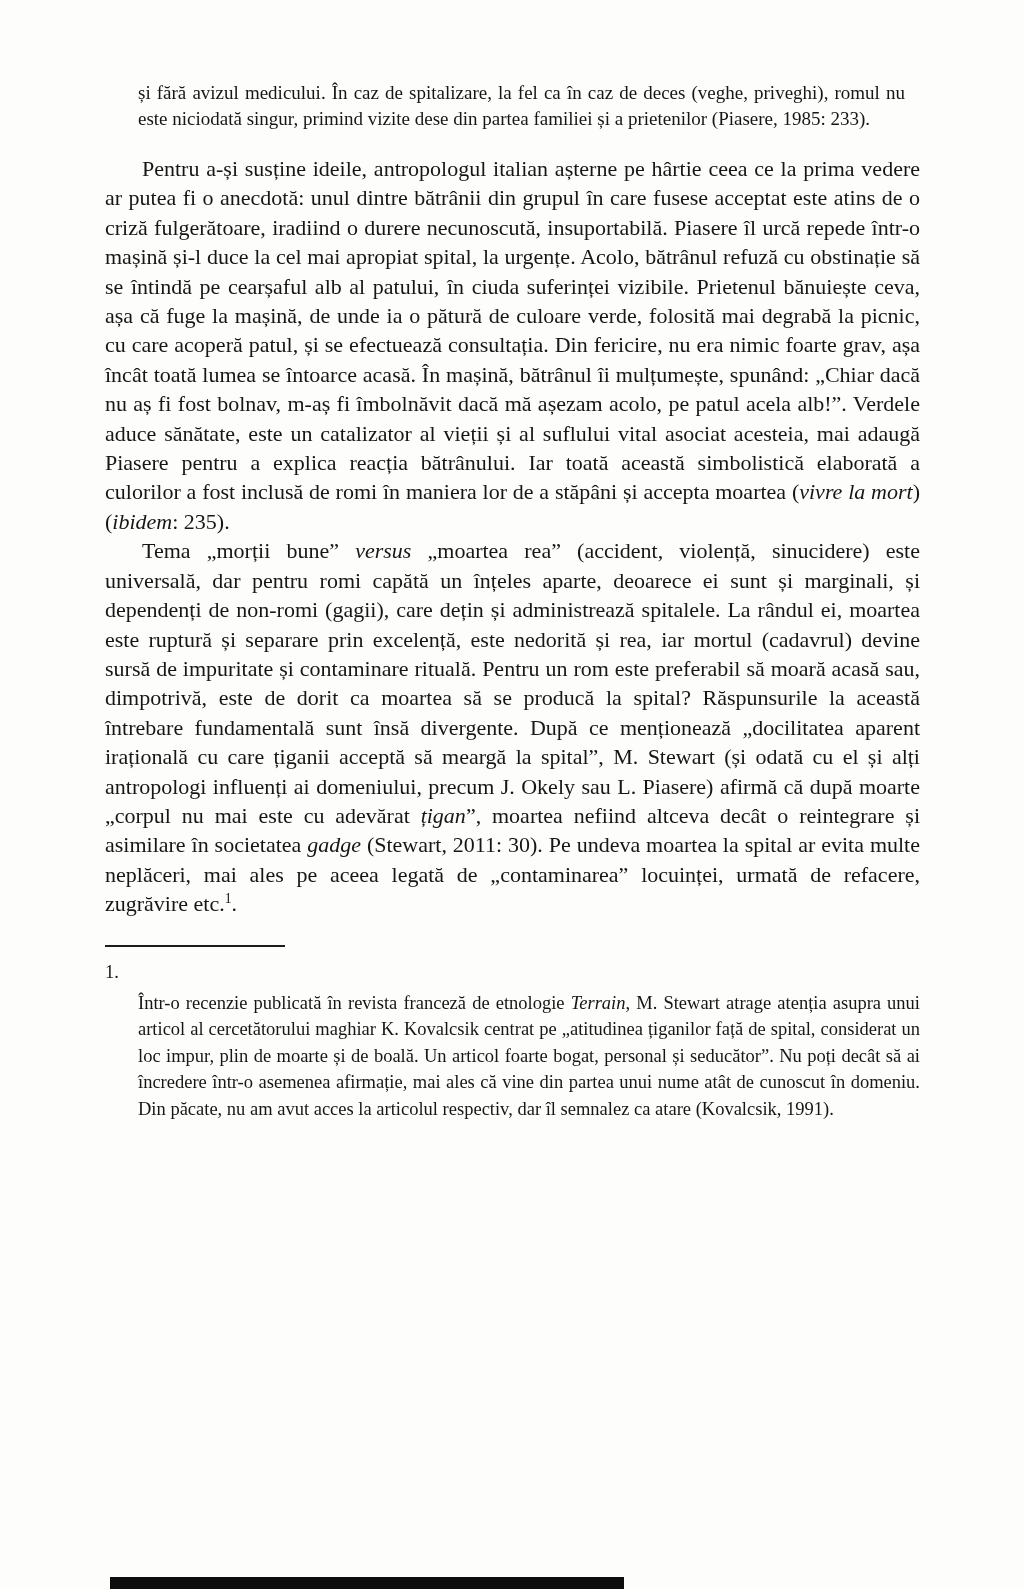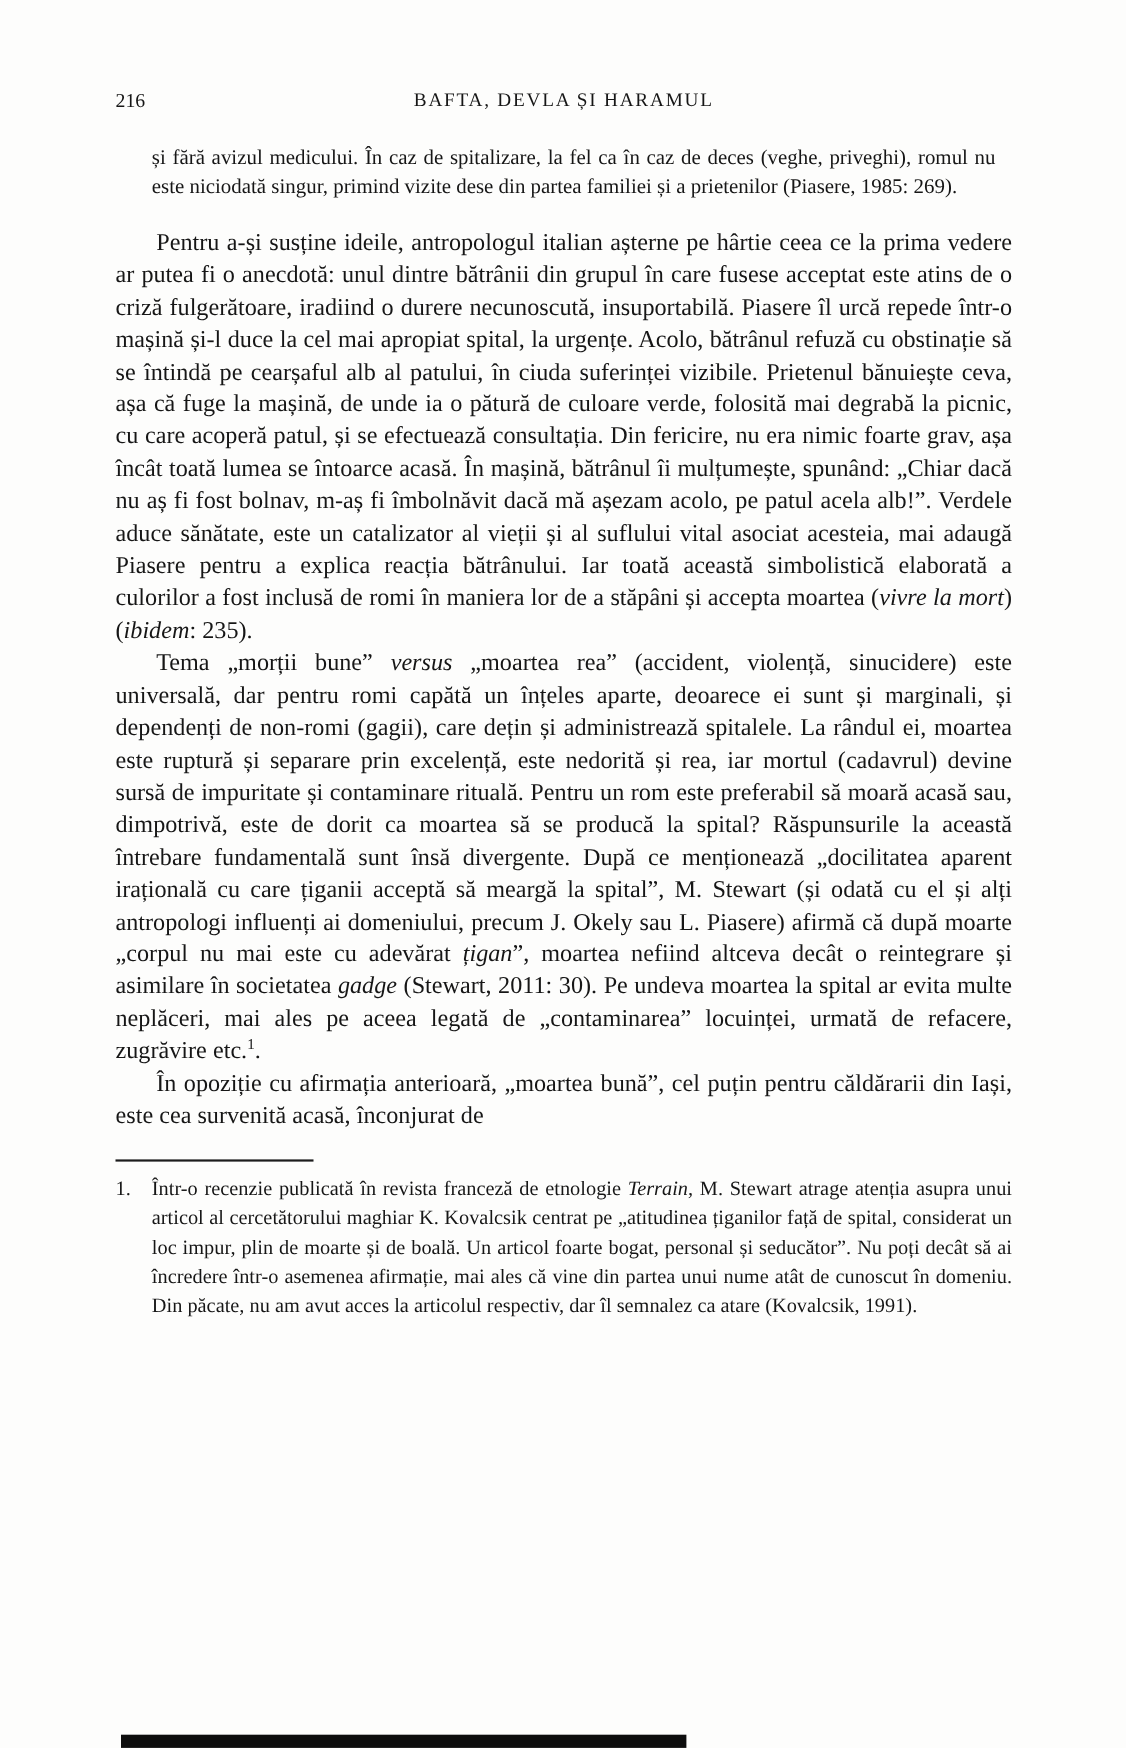--- a/index.html
+++ b/index.html
@@ -49,46 +49,41 @@
     border-top: 2px solid #1c1c1c;
     width: 180px;
     margin: 26px 0 12px 0;
   }
   .footnote {
     display: flex;
     font-size: 18.5px;
     line-height: 26.6px;
   }
   .fn-num { width: 33px; flex: none; }
-  .fn-text { flex: 1; text-align: justify; }
+  .fn-text { flex: 1; text-align: justify; margin-top: 31px; }
   .artifact-bar {
     position: absolute;
     left: 110px;
     bottom: 0;
     width: 514px;
     height: 12px;
     background: #0d0d0d;
   }
 </style>
 </head>
 <body>
 
 <div class="page">
 
-  <header class="running-head">
-    <span class="page-number">216</span>
-    <div class="head-title">BAFTA, DEVLA ȘI HARAMUL</div>
-  </header>
 
-  <p class="quote">și fără avizul medicului. În caz de spitalizare, la fel ca în caz de deces (veghe, priveghi), romul nu este niciodată singur, primind vizite dese din partea familiei și a prietenilor (Piasere, 1985: 269).</p>
+  <p class="quote">și fără avizul medicului. În caz de spitalizare, la fel ca în caz de deces (veghe, priveghi), romul nu este niciodată singur, primind vizite dese din partea familiei și a prietenilor (Piasere, 1985: 233).</p>
 
   <div>
       <p class="para"><span>Pentru a-și susține ideile, antropologul italian așterne pe hârtie ceea ce la prima vedere ar putea fi o anecdotă: unul dintre bătrânii din grupul în care fusese acceptat este atins de o criză fulgerătoare, iradiind o durere necunoscută, insuportabilă. Piasere îl urcă repede într-o mașină și-l duce la cel mai apropiat spital, la urgențe. Acolo, bătrânul refuză cu obstinație să se întindă pe cearșaful alb al patului, în ciuda suferinței vizibile. Prietenul bănuiește ceva, așa că fuge la mașină, de unde ia o pătură de culoare verde, folosită mai degrabă la picnic, cu care acoperă patul, și se efectuează consultația. Din fericire, nu era nimic foarte grav, așa încât toată lumea se întoarce acasă. În mașină, bătrânul îi mulțumește, spunând: „Chiar dacă nu aș fi fost bolnav, m-aș fi îmbolnăvit dacă mă așezam acolo, pe patul acela alb!”. Verdele aduce sănătate, este un catalizator al vieții și al suflului vital asociat acesteia, mai adaugă Piasere pentru a explica reacția bătrânului. Iar toată această simbolistică elaborată a culorilor a fost inclusă de romi în maniera lor de a stăpâni și accepta moartea (</span><i>vivre la mort</i><span>) (</span><i>ibidem</i><span>: 235).</span></p>
       <p class="para"><span>Tema „morții bune” </span><i>versus</i><span> „moartea rea” (accident, violență, sinucidere) este universală, dar pentru romi capătă un înțeles aparte, deoarece ei sunt și marginali, și dependenți de non-romi (gagii), care dețin și administrează spitalele. La rândul ei, moartea este ruptură și separare prin excelență, este nedorită și rea, iar mortul (cadavrul) devine sursă de impuritate și contaminare rituală. Pentru un rom este preferabil să moară acasă sau, dimpotrivă, este de dorit ca moartea să se producă la spital? Răspunsurile la această întrebare fundamentală sunt însă divergente. După ce menționează „docilitatea aparent irațională cu care țiganii acceptă să meargă la spital”, M. Stewart (și odată cu el și alți antropologi influenți ai domeniului, precum J. Okely sau L. Piasere) afirmă că după moarte „corpul nu mai este cu adevărat </span><i>țigan</i><span>”, moartea nefiind altceva decât o reintegrare și asimilare în societatea </span><i>gadge</i><span> (Stewart, 2011: 30). Pe undeva moartea la spital ar evita multe neplăceri, mai ales pe aceea legată de „contaminarea” locuinței, urmată de refacere, zugrăvire etc.</span><sup>1</sup><span>.</span></p>
-      <p class="para"><span>În opoziție cu afirmația anterioară, „moartea bună”, cel puțin pentru căldărarii din Iași, este cea survenită acasă, înconjurat de</span></p>
     </div>
 
   <hr class="footnote-rule">
 
   <div class="footnote">
     <span class="fn-num">1.</span>
     <span class="fn-text"><span>Într-o recenzie publicată în revista franceză de etnologie </span><i>Terrain</i><span>, M. Stewart atrage atenția asupra unui articol al cercetătorului maghiar K. Kovalcsik centrat pe „atitudinea țiganilor față de spital, considerat un loc impur, plin de moarte și de boală. Un articol foarte bogat, personal și seducător”. Nu poți decât să ai încredere într-o asemenea afirmație, mai ales că vine din partea unui nume atât de cunoscut în domeniu. Din păcate, nu am avut acces la articolul respectiv, dar îl semnalez ca atare (Kovalcsik, 1991).</span></span>
   </div>
 
 </div>

